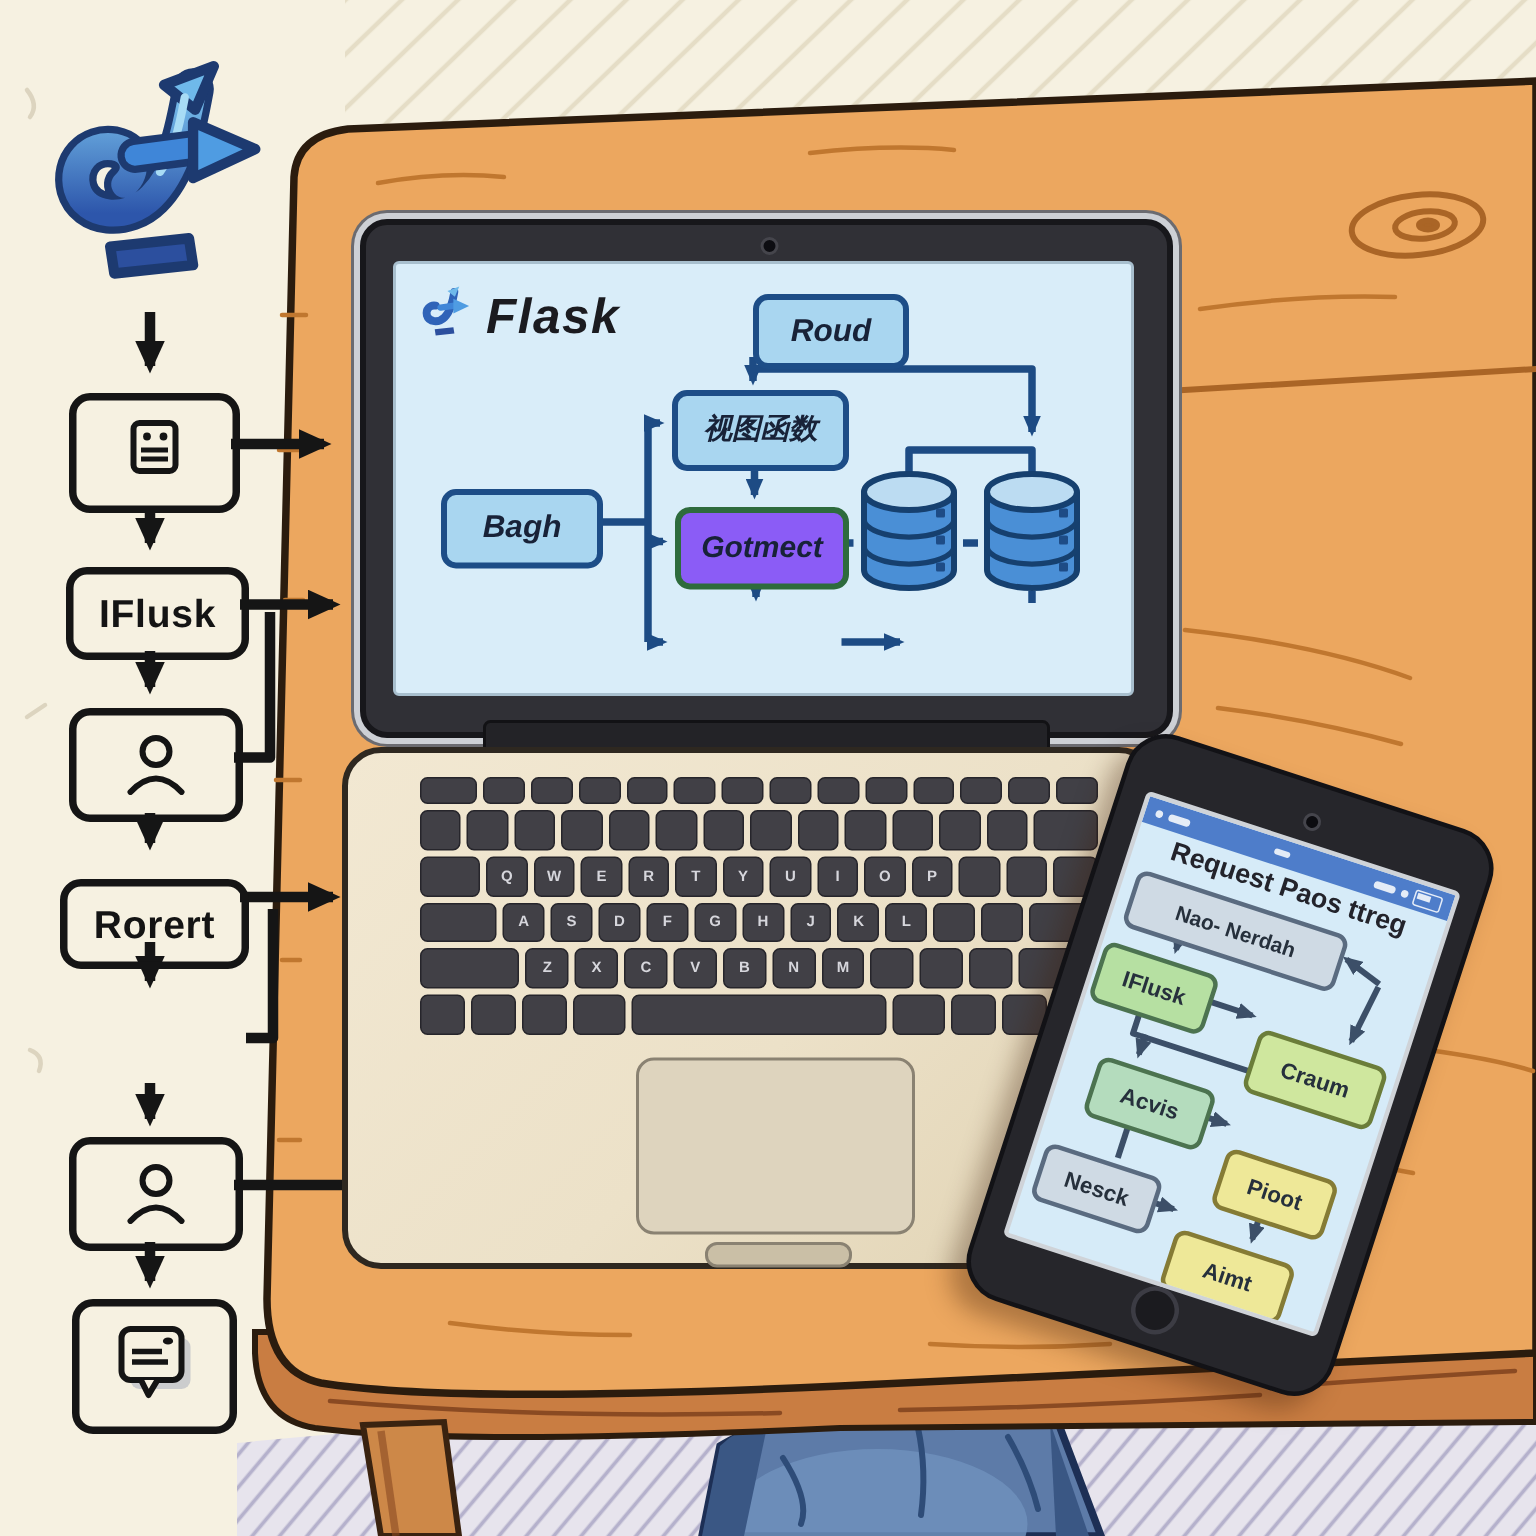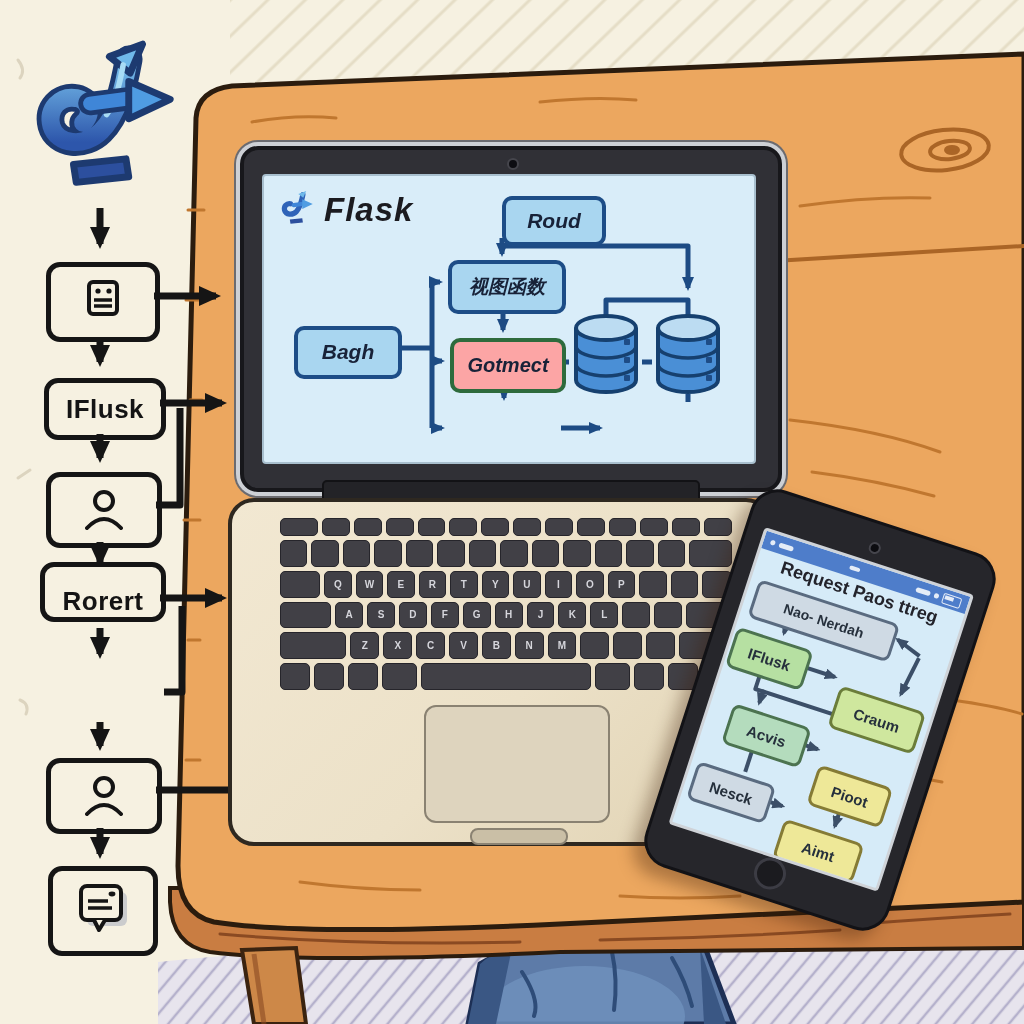--- a/index.html
+++ b/index.html
@@ -10,41 +10,41 @@
 
   
   .lf-logo{position:absolute;left:32px;top:40px;width:152px;height:152px;z-index:2;}
   .lf-box{position:absolute;z-index:2;border:5px solid #151515;border-radius:14px;
     display:flex;align-items:center;justify-content:center;color:#141414;
     font-weight:bold;background:transparent;}
   .lf-box .lbl{font-size:26px;letter-spacing:.5px;}
   #lfb1{left:46px;top:262px;width:104px;height:70px;}
   #lfb2{left:44px;top:378px;width:112px;height:52px;}
   #lfb3{left:46px;top:472px;width:106px;height:66px;}
-  #lfb4{left:40px;top:562px;width:116px;height:50px;align-items:flex-end;}
+  #lfb4{left:40px;top:586px;width:116px;height:50px;}
   #lfb5{left:36px;top:668px;width:124px;height:50px;}
   #lfb5 .lbl{font-size:23px;}
   #lfb6{left:46px;top:758px;width:106px;height:66px;}
   #lfb7{left:48px;top:866px;width:100px;height:80px;}
 
   
   .laptop{position:absolute;z-index:2;left:0;top:0;}
   .laptop-screen{position:absolute;left:240px;top:146px;width:534px;height:338px;
     background:#303036;border:4px solid #17171b;border-radius:18px;
     box-shadow:0 0 0 4px #cdd0d5,0 0 0 6px #6b6b70;font-style:italic;}
   .webcam{position:absolute;left:50%;top:8px;width:8px;height:8px;margin-left:-4px;
     border-radius:50%;background:#0d0d12;border:2px solid #45454c;}
   .screen-inner{position:absolute;left:18px;top:24px;width:490px;height:286px;
     background:#d9edf9;border:2px solid #a8bfce;border-radius:4px;overflow:hidden;}
   .screen-brand{position:absolute;left:16px;top:14px;display:flex;align-items:center;gap:8px;}
   .screen-brand .t{font-size:33px;font-weight:800;color:#1b1b20;letter-spacing:1px;}
   .snode{position:absolute;display:flex;align-items:center;justify-content:center;
     font-weight:800;color:#182238;border-radius:10px;text-align:center;line-height:1.05;}
   .snode.blue{background:#a9d6f0;border:4px solid #1d4d87;}
-  .snode.green{background:#fca5a5;border:4px solid #2e6b3d;}
+  .snode.green{background:#8b5cf6;border:4px solid #2e6b3d;}
   .snode.navy{background:#2c4d99;border:4px solid #1b3a74;color:#f2f6ff;}
   #n-roud{left:190px;top:20px;width:96px;height:42px;font-size:21px;margin-left:48px;}
   #n-view{left:184px;top:84px;width:110px;height:46px;font-size:19px;}
   #n-bagh{left:30px;top:150px;width:100px;height:45px;font-size:21px;}
   #n-gotm{left:186px;top:162px;width:108px;height:47px;font-size:20px;}
   #n-cont{left:186px;top:230px;width:110px;height:44px;font-size:19px;}
   #n-api{left:346px;top:228px;width:118px;height:46px;font-size:19px;}
   .dbicon{position:absolute;width:72px;height:86px;}
   #db1{left:306px;top:136px;} #db2{left:388px;top:136px;}
   .screen-arrows{position:absolute;left:0;top:0;}

